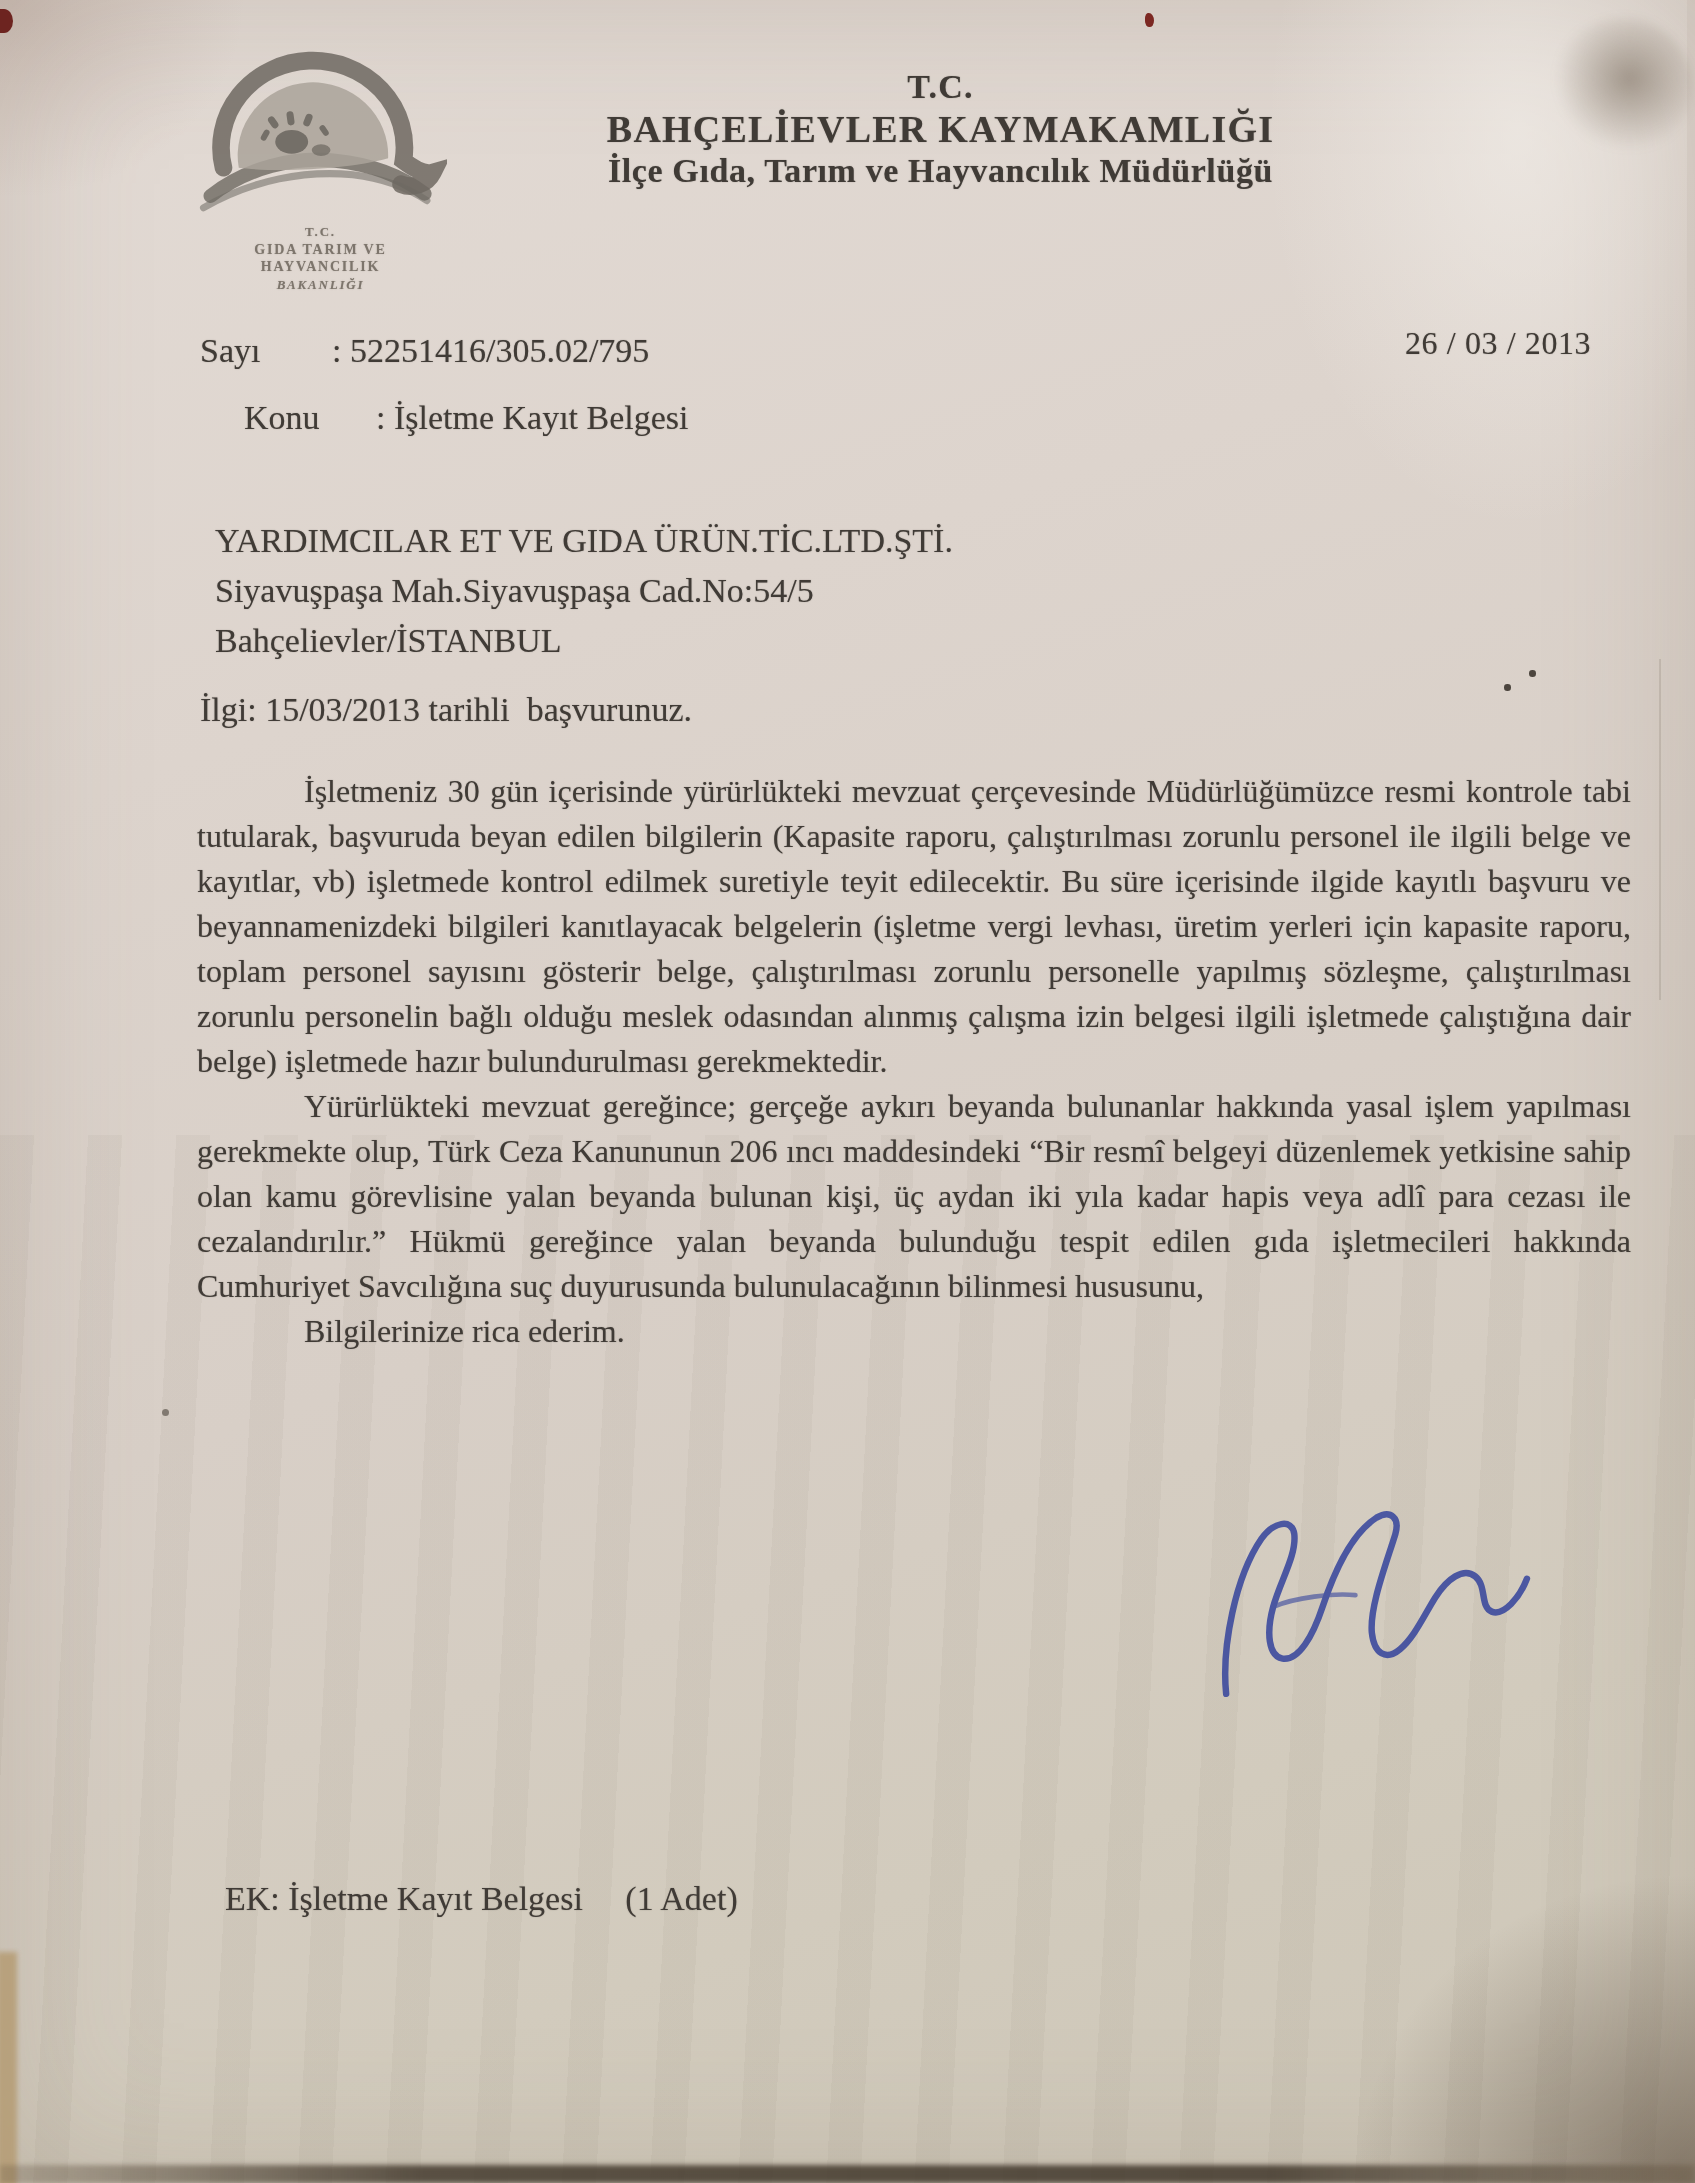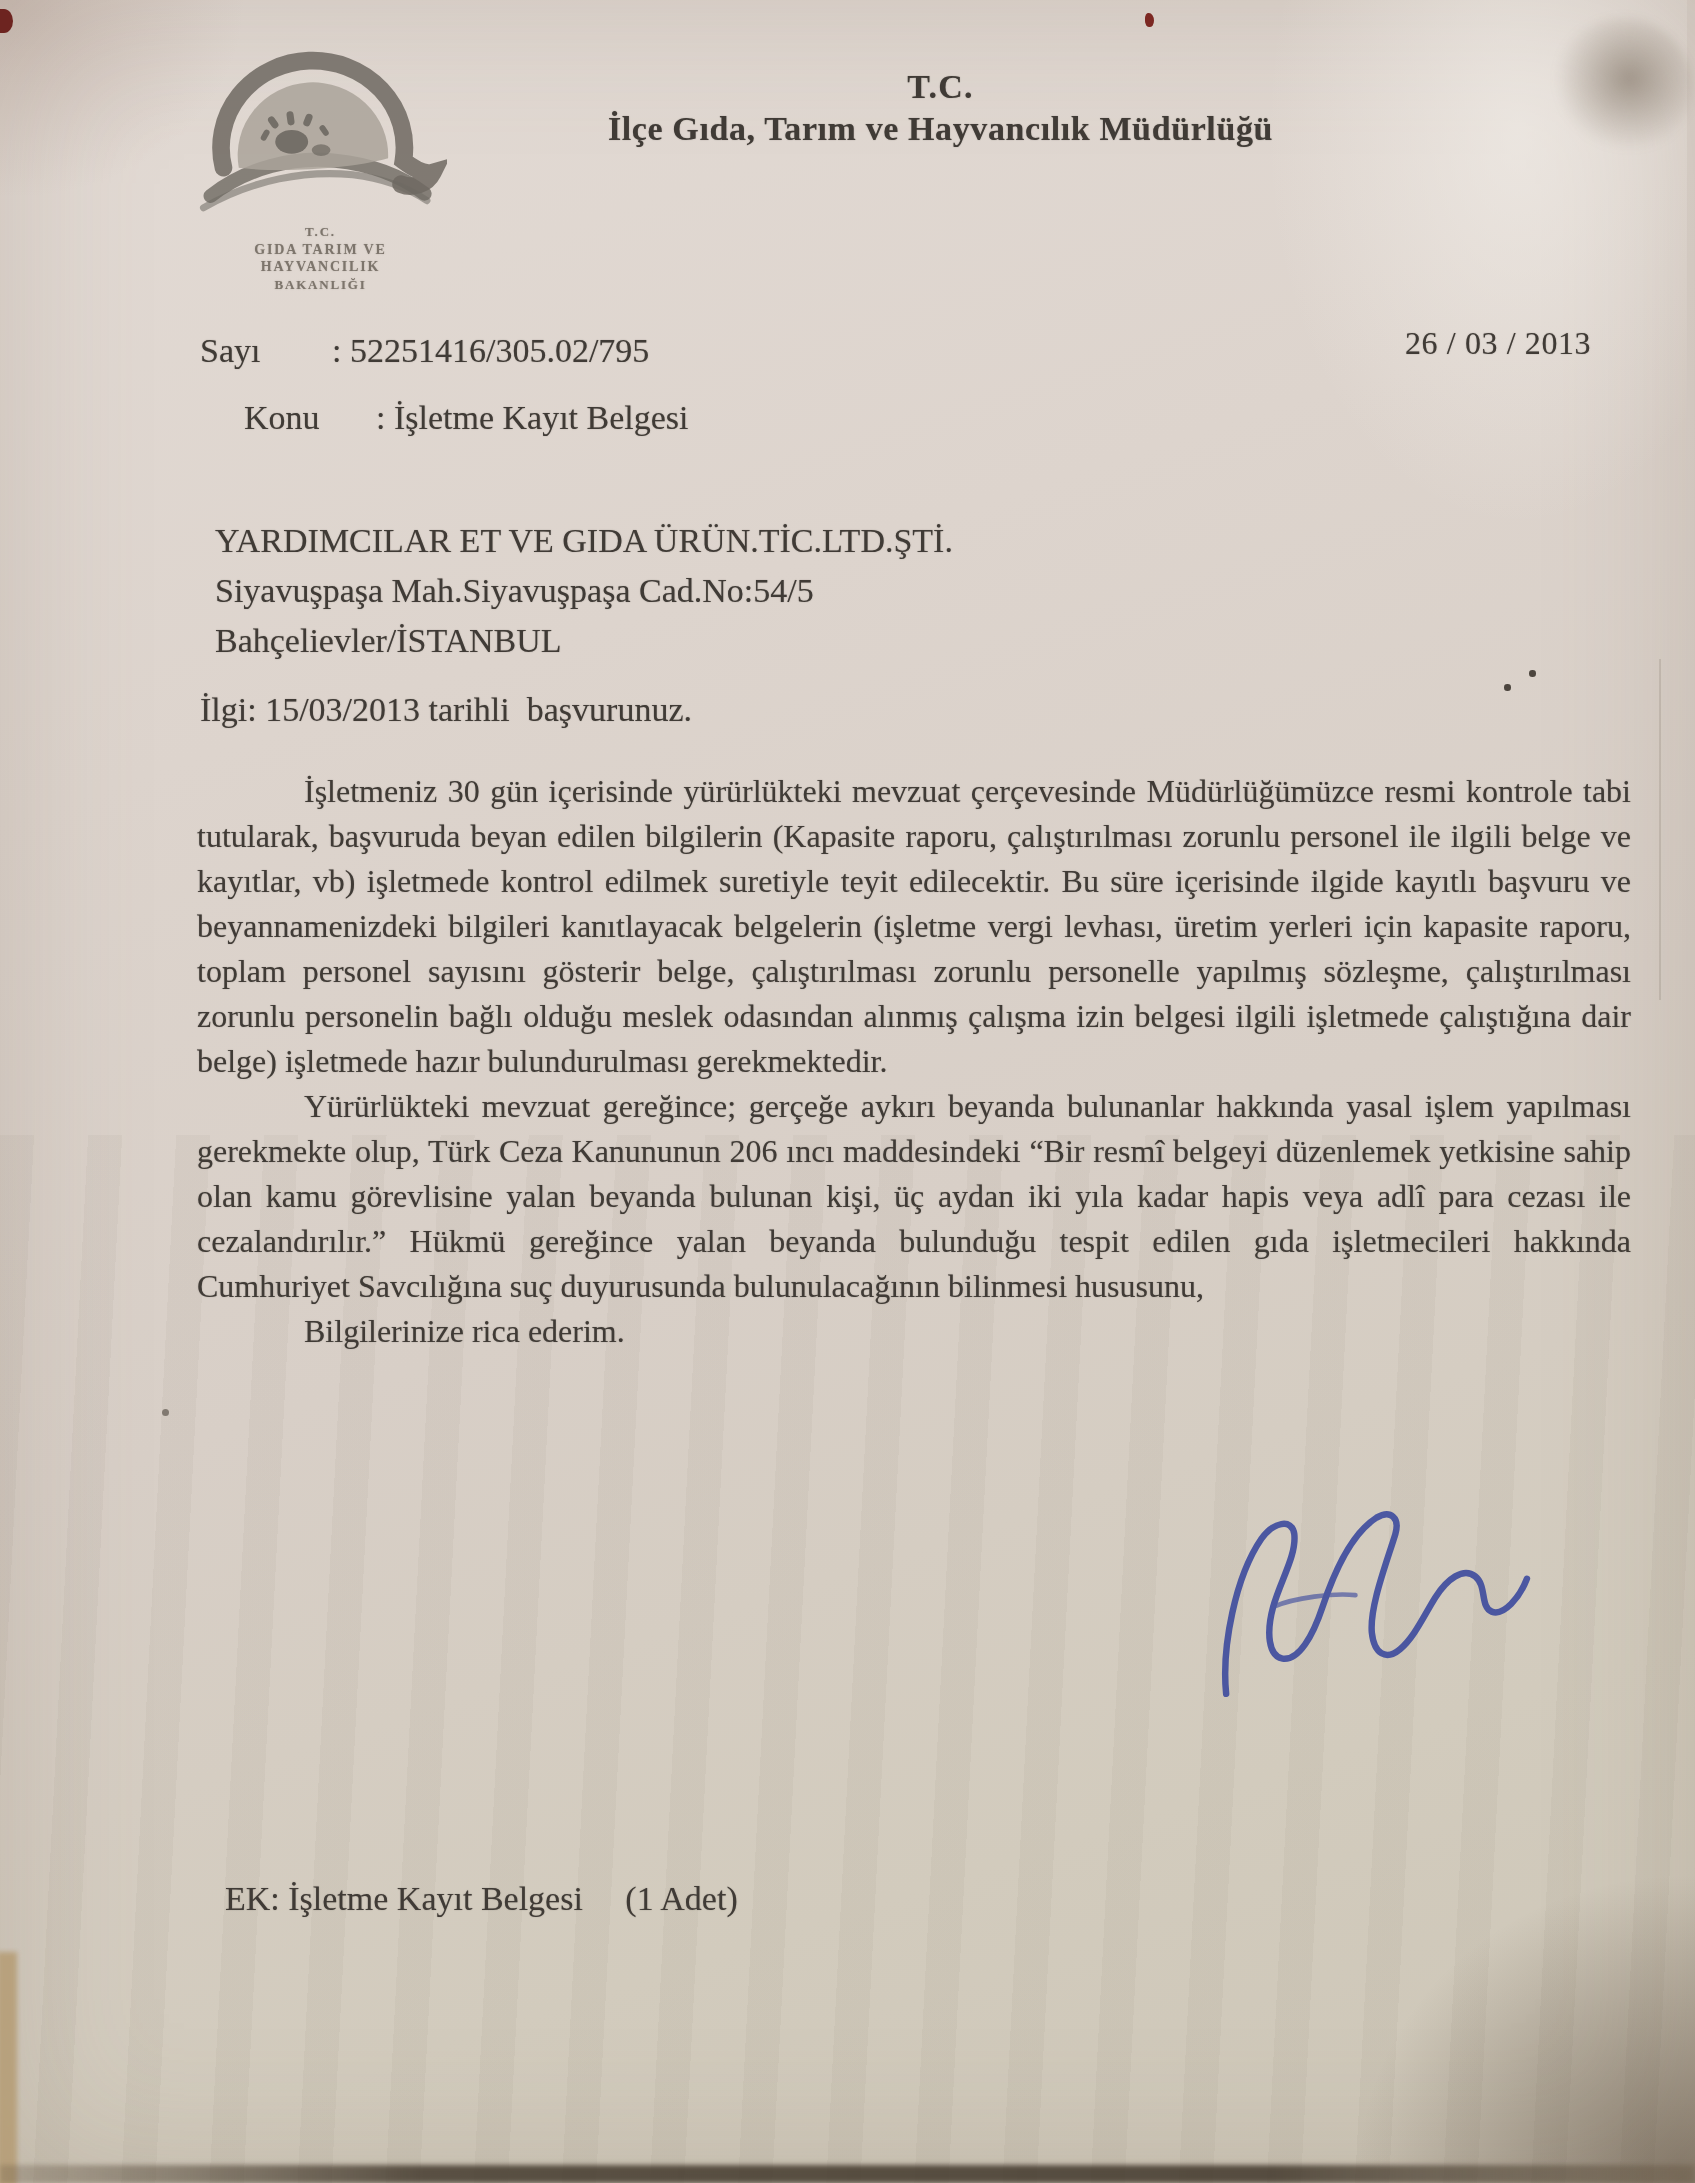--- a/index.html
+++ b/index.html
@@ -33,21 +33,21 @@
   .speck.red-b{left:-4.7px;top:9.4px;width:17.6px;height:23.5px;background:#6d2420;border-radius:0 60% 60% 40%;}
   
   .ink{color:#403b36;text-shadow:0 0 1.2px rgba(64,59,54,.45);}
   
   .logo{position:absolute;left:194px;top:29px;width:253px;text-align:center;}
   .logo svg{display:block;margin:0 auto;}
   .logo-cap{color:#7d756c;font-weight:bold;letter-spacing:1.8px;line-height:17.6px;
             text-shadow:0 0 1.2px rgba(125,117,108,.5);}
   .logo-cap.c1{font-size:13px;}
   .logo-cap.c2{font-size:14px;}
-  .logo-cap.c3{font-size:13px;}
+  .logo-cap.c3{font-size:13px;font-style:italic;}
   .letterhead{position:absolute;left:482px;top:66px;width:917px;text-align:center;font-weight:bold;}
   .lh1{font-size:34px;line-height:42px;letter-spacing:1.2px;}
   .lh2{font-size:38px;line-height:42px;letter-spacing:1.2px;}
   .lh3{font-size:34px;line-height:41px;letter-spacing:0.6px;}
   
   .meta{position:absolute;left:200px;font-size:34px;display:flex;}
   .meta .lbl{width:132px;display:inline-block;}
   .meta.sayi{top:332px;}
   .meta.konu{top:399px;margin-left:44px;}
   .date{position:absolute;left:1405px;top:325px;font-size:32px;letter-spacing:0.6px;}
@@ -105,20 +105,21 @@
           <ellipse cx="108" cy="103" rx="8" ry="5" opacity=".8"></ellipse>
         </g>
       </svg>
       <div class="logo-cap c1">T.C.</div>
       <div class="logo-cap c2">GIDA TARIM VE HAYVANCILIK</div>
       <div class="logo-cap c3">BAKANLIĞI</div>
     </div>
 
     <div class="letterhead ink">
       <div class="lh1">T.C.</div>
+      <div class="lh2">BAHÇELİEVLER KAYMAKAMLIĞI</div>
       <div class="lh3">İlçe Gıda, Tarım ve Hayvancılık Müdürlüğü</div>
     </div>
 
     <div class="meta sayi ink">
       <span class="lbl">Sayı</span>
       <span class="val">: 52251416/305.02/795</span>
     </div>
     <div class="meta konu ink">
       <span class="lbl">Konu</span>
       <span class="val">: İşletme Kayıt Belgesi</span>

